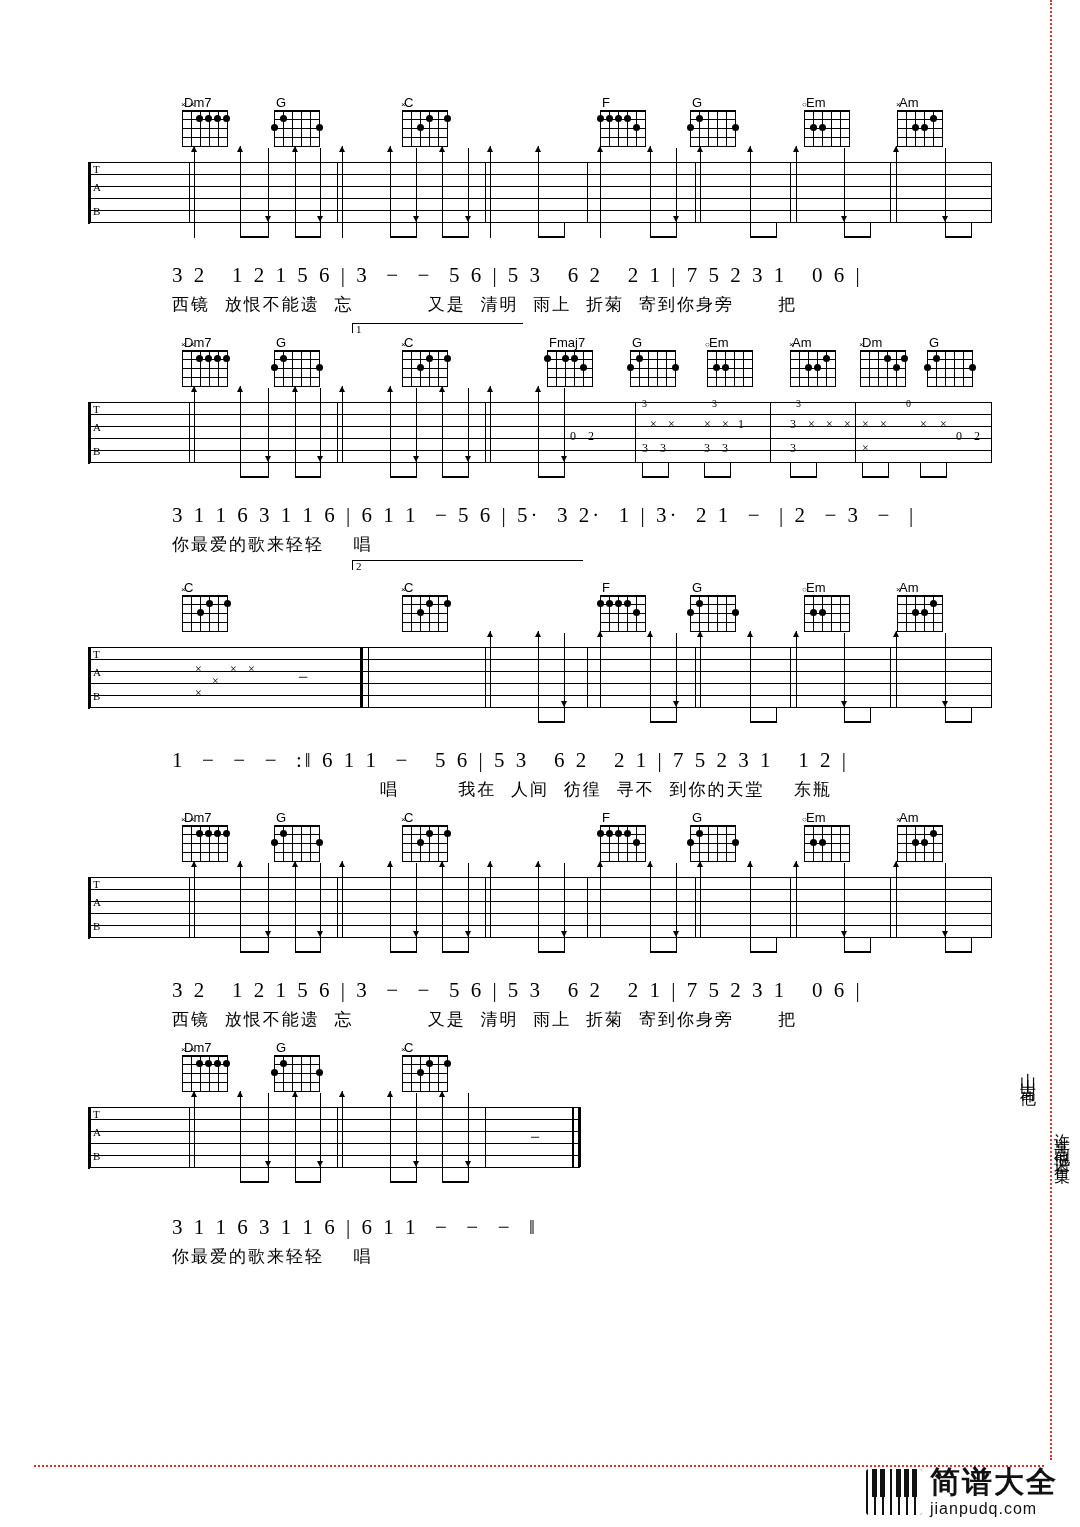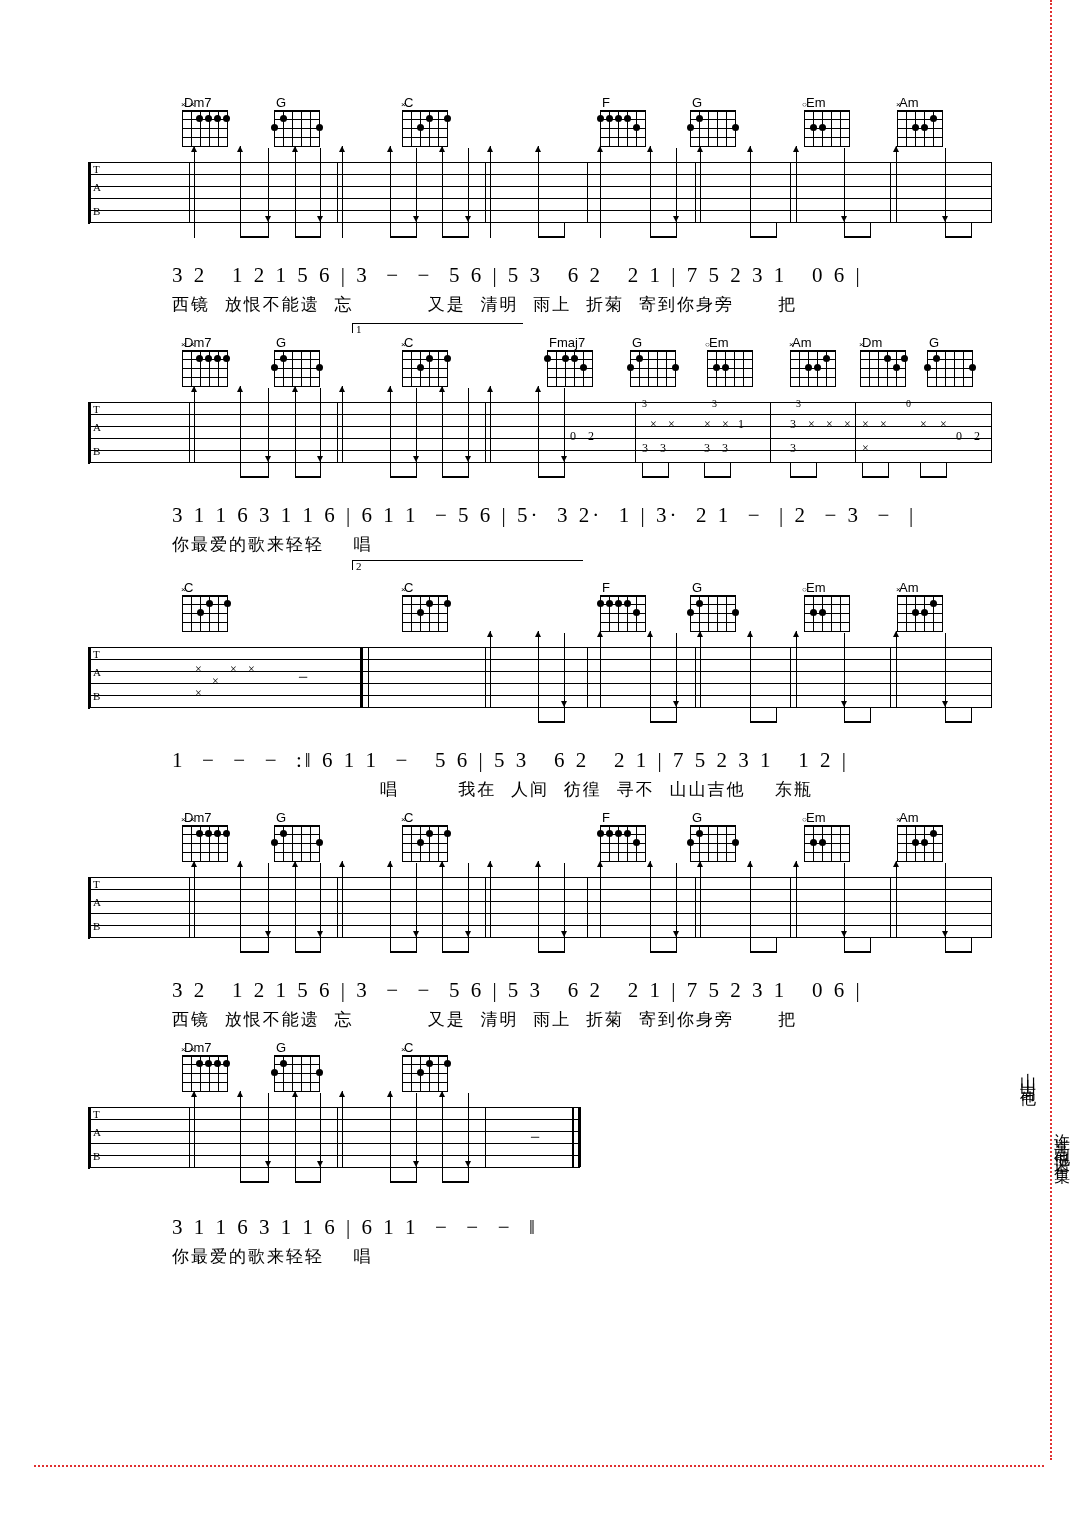--- a/index.html
+++ b/index.html
@@ -742,21 +742,21 @@
       <div class="beam" style="left:660px;top:74px;width:26px;"></div>
       <div class="stem" style="left:754px;top:60px;height:16px;"></div>
       <div class="stem" style="left:780px;top:60px;height:16px;"></div>
       <div class="beam" style="left:754px;top:74px;width:26px;"></div>
       <div class="stem" style="left:855px;top:60px;height:16px;"></div>
       <div class="stem" style="left:881px;top:60px;height:16px;"></div>
       <div class="beam" style="left:855px;top:74px;width:26px;"></div>
     </div>
 
     <div class="numline" style="left:172px;top:178px;letter-spacing:3px;">1  −  −  −  :‖ 6 1 1  −   5 6 | 5 3   6 2   2 1 | 7 5 2 3 1   1 2 |</div>
-    <div class="lyric" style="left:380px;top:208px;letter-spacing:2px;">唱        我在  人间  彷徨  寻不  山山吉他    东瓶</div>
+    <div class="lyric" style="left:380px;top:208px;letter-spacing:2px;">唱        我在  人间  彷徨  寻不  到你的天堂    东瓶</div>
   </div>
 
   <div class="system" style="left:0;top:810px;width:1080px;height:230px;">
     <div>
       <div class="chord" style="left:180px;top:0;">
         <div class="cname">Dm7</div>
         <div class="grid">
           <div class="xmark" style="left:-1px;">×</div>
             <div class="xmark" style="left:8px;">×</div>
           <div class="h nut" style="top:0"></div>
@@ -1079,14 +1079,34 @@
     <div class="numline" style="left:172px;top:180px;letter-spacing:3px;">3 1 1 6 3 1 1 6 | 6 1 1  −  −  −  ‖</div>
     <div class="lyric" style="left:172px;top:210px;letter-spacing:2px;">你最爱的歌来轻轻    唱</div>
   </div>
 
   <div class="vert" style="right:42px;top:1060px;">山山吉他</div>
   <div class="vert" style="right:8px;top:1120px;">许嵩吉他谱合集</div>
 
   <div class="dotborder-r"></div>
   <div class="dotborder-b"></div>
 
+  <div class="logo">
+    <div class="piano">
+      <i style="left:2px"></i>
+        <i style="left:10px"></i>
+        <i style="left:18px"></i>
+        <i style="left:26px"></i>
+        <i style="left:34px"></i>
+        <i style="left:42px"></i>
+        <i style="left:50px"></i>
+      <b style="left:6px"></b>
+        <b style="left:14px"></b>
+        <b style="left:30px"></b>
+        <b style="left:38px"></b>
+        <b style="left:46px"></b>
+    </div>
+    <div class="logotext">
+      <div class="cn">简谱大全</div>
+      <div class="en">jianpudq.com</div>
+    </div>
+  </div>
 
 </div>
 
 </body></html>

